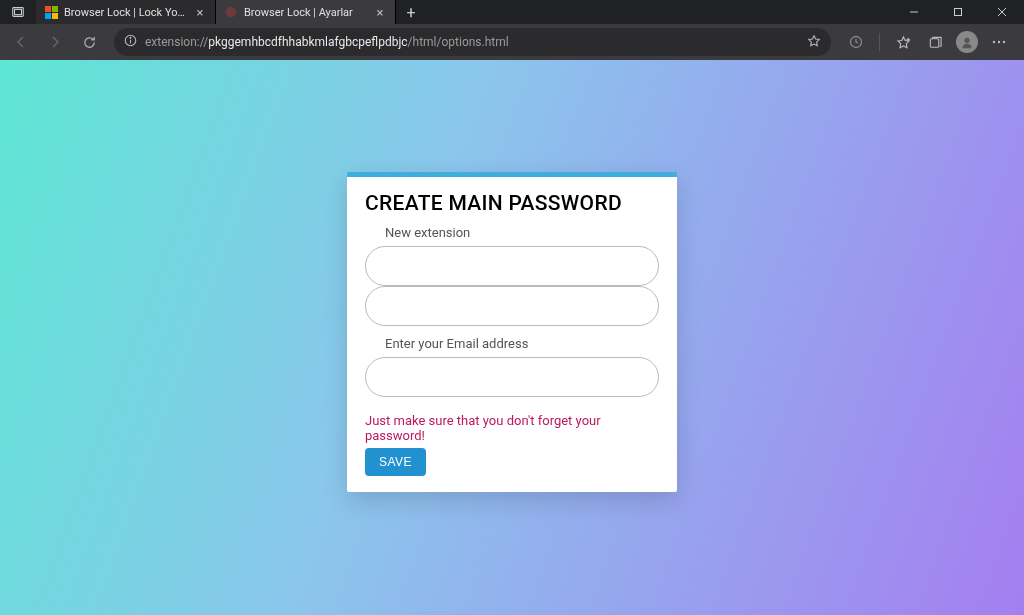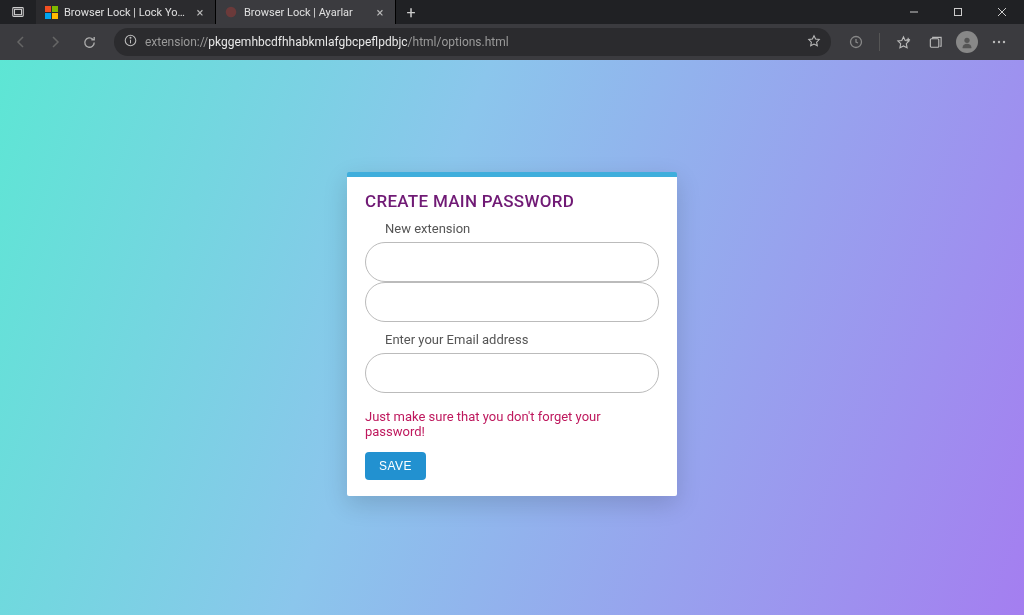--- a/index.html
+++ b/index.html
@@ -106,23 +106,23 @@
   .card {
     width: 330px;
     background:#fff;
     border-top: 5px solid #3faedc;
     border-radius: 2px;
     box-shadow: 0 8px 24px rgba(0,0,0,0.15);
     padding: 14px 18px 16px 18px;
     color:#444;
   }
   .card h1 {
-    font-size: 17px;
+    font-size: 21px;
     font-weight: 500;
-    color:#701a75;
+    color:#000000;
     letter-spacing: 0.3px;
     margin-bottom: 10px;
   }
   .field-label {
     font-size: 13px;
     color:#555;
     margin-left: 20px;
     margin-bottom: 6px;
     margin-top: 10px;
   }
@@ -136,21 +136,21 @@
     font-size: 14px;
     color:#333;
     background:#fff;
   }
   .hint {
     font-size: 13px;
     color:#be185d;
     margin-top: 16px;
   }
   .save-btn {
-    margin-top: 13px;
+    margin-top: 5px;
     background:#2291d0;
     color:#fff;
     border:none;
     border-radius:4px;
     padding: 7px 14px;
     font-size: 12px;
     letter-spacing: 0.5px;
     cursor:pointer;
   }
   

